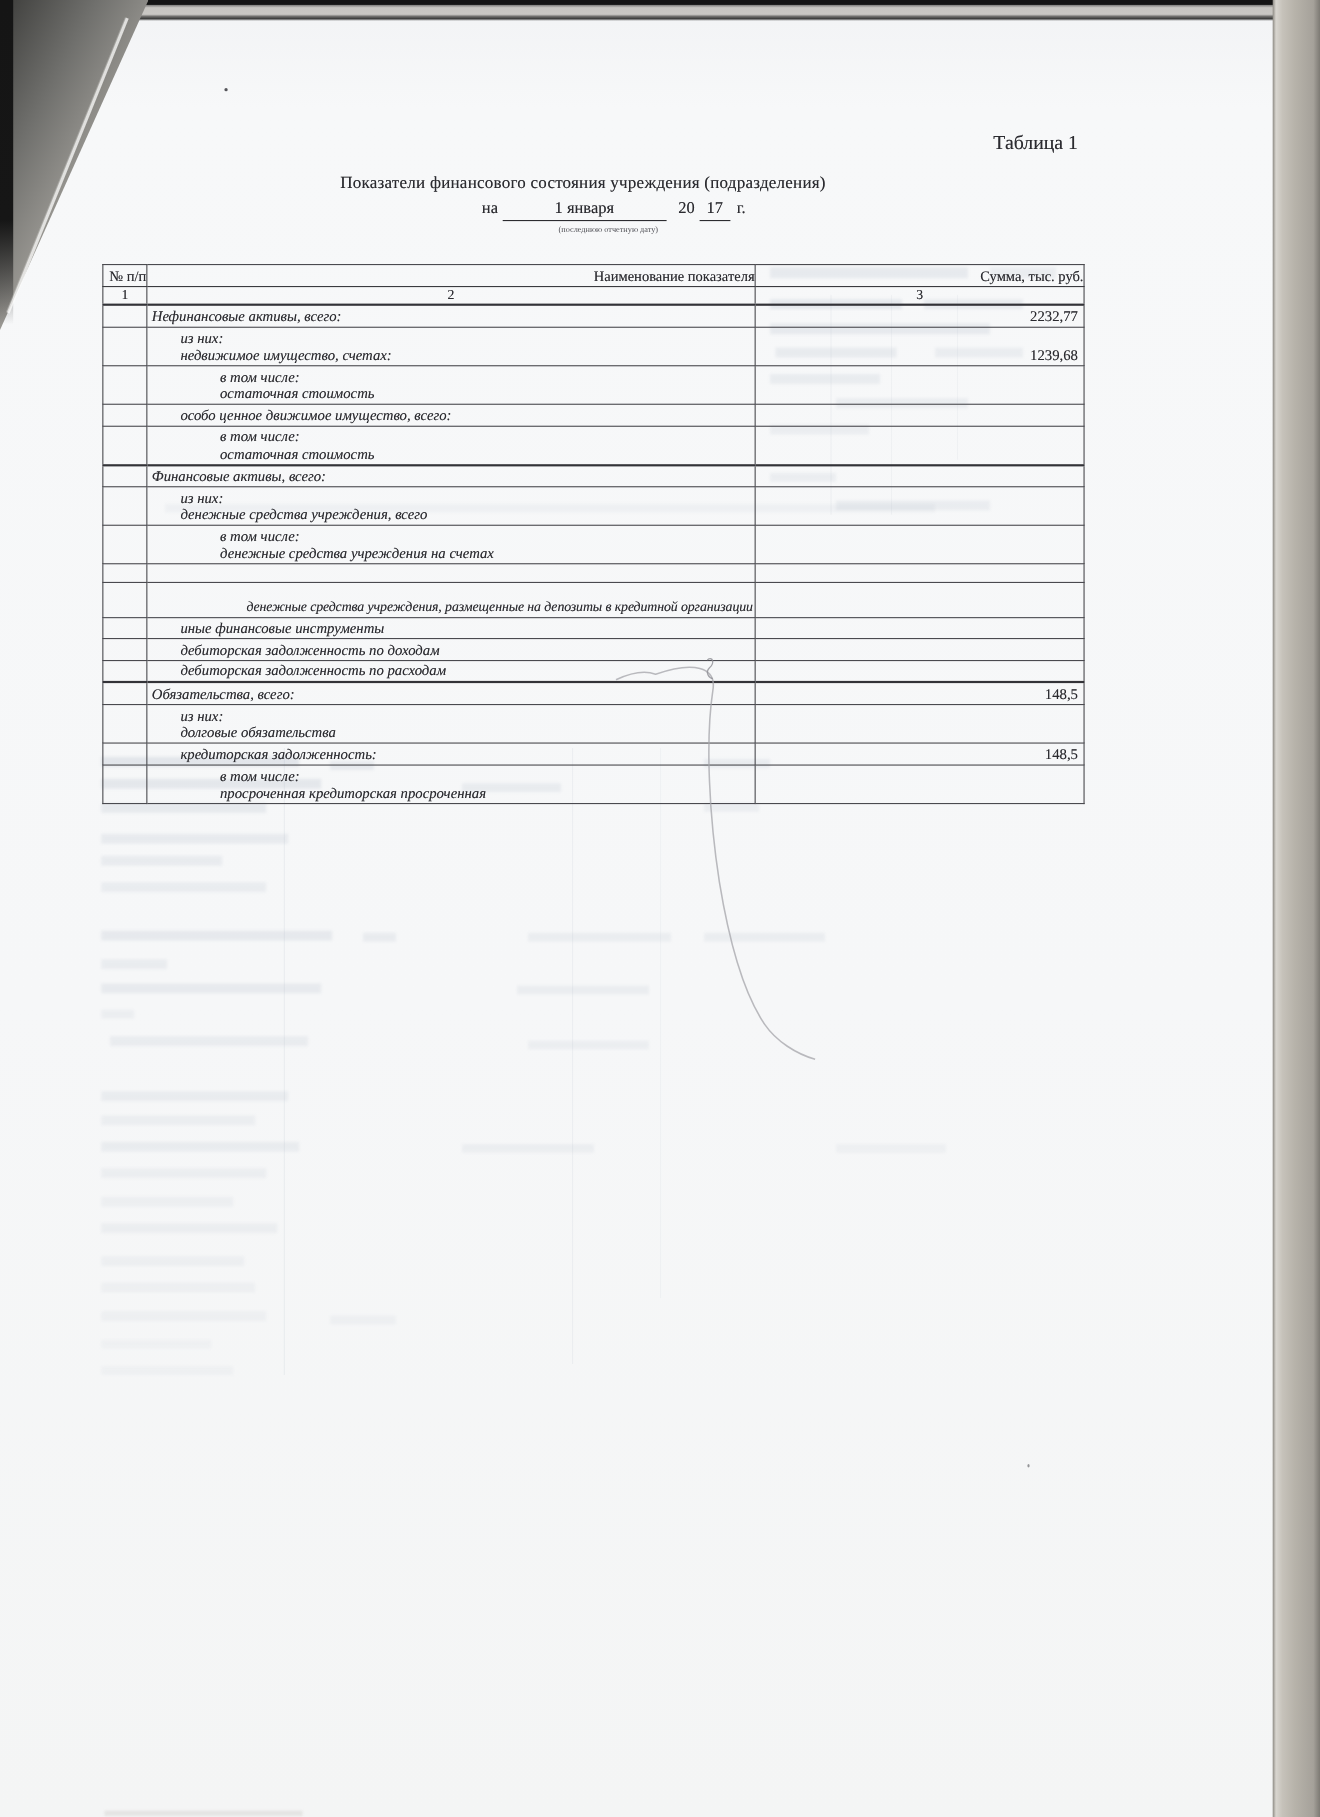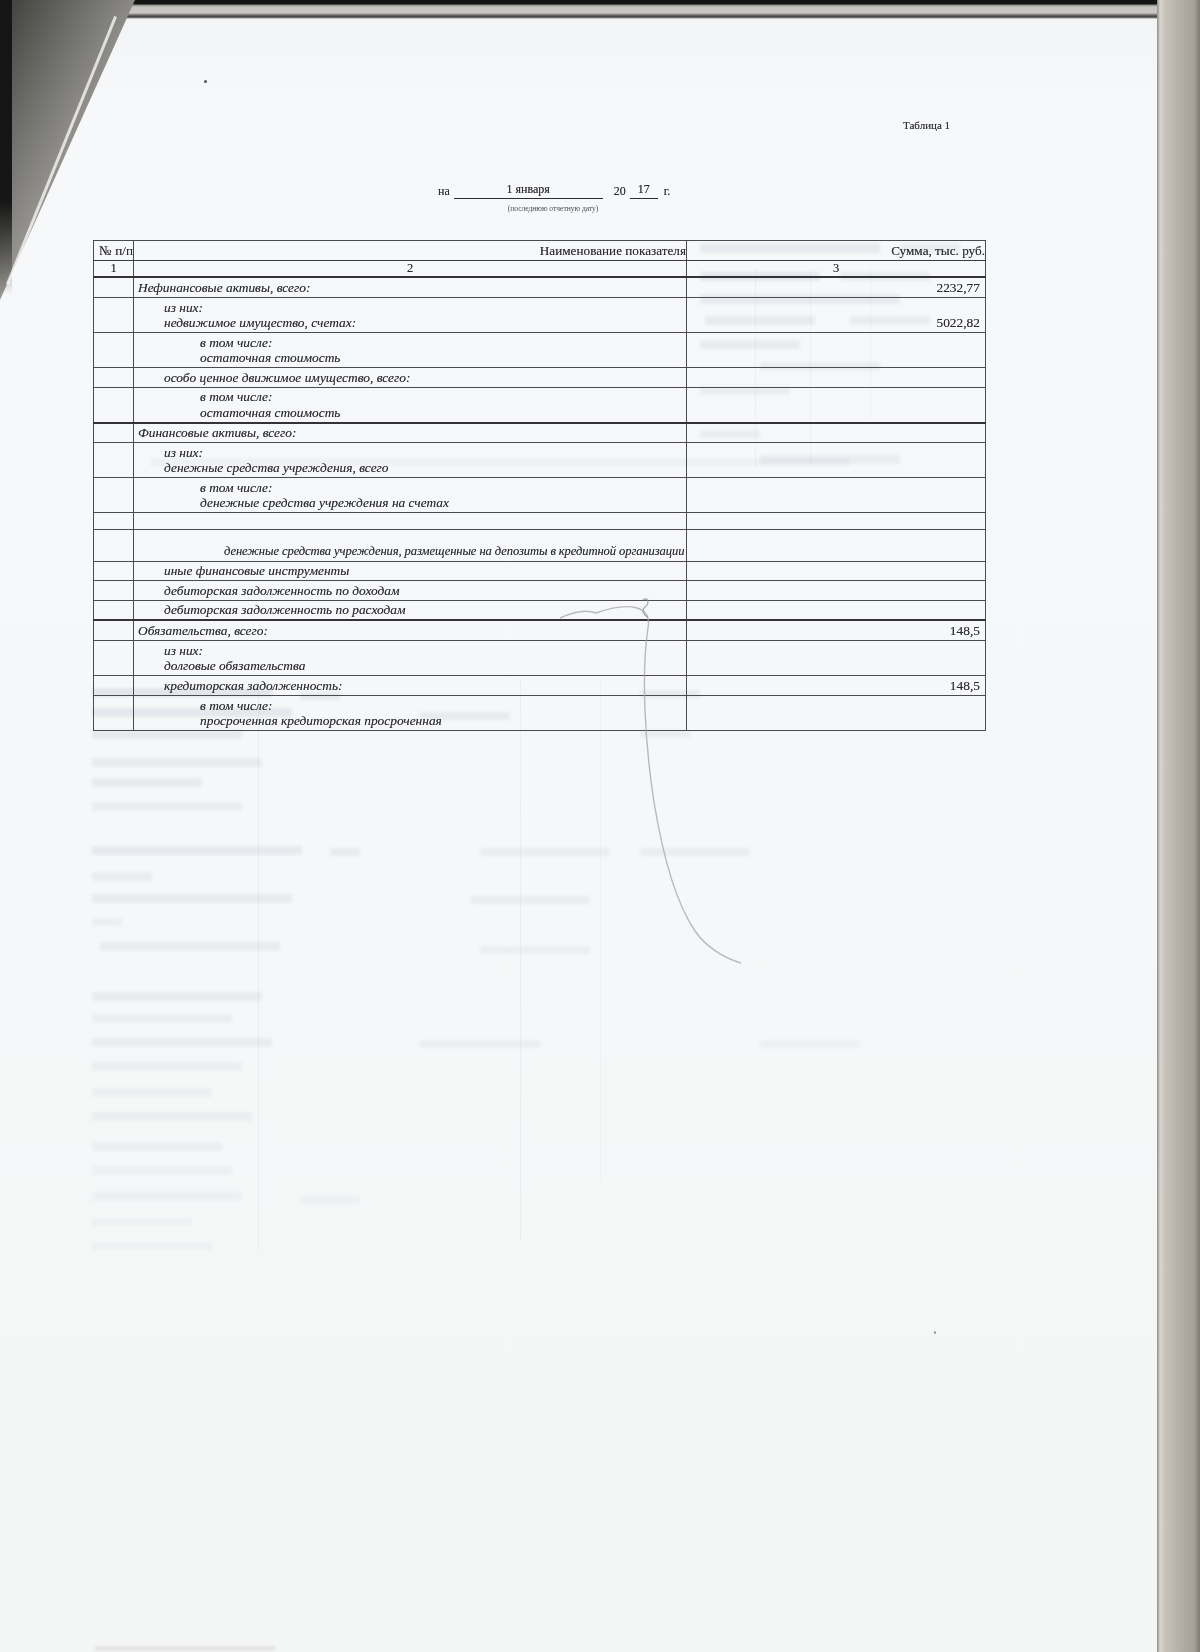--- a/index.html
+++ b/index.html
@@ -15,23 +15,23 @@
   .left-bar{position:absolute;left:0;top:0;width:12px;height:300px;z-index:42;
      background:linear-gradient(180deg,#151515 0px,#161616 200px,rgba(22,22,22,0) 295px);}
   .fold-highlight{position:absolute;left:117px;top:17px;width:289px;height:3px;z-index:43;
      background:#fdfdfc;opacity:.75;transform:rotate(112deg);transform-origin:0 0;filter:blur(.6px);}
   .right-strip{position:absolute;left:1157px;top:0;width:43px;height:1652px;z-index:44;
      background:linear-gradient(90deg,#8e8b84 0px,#d8d5cf 3px,#c6c2ba 9px,#b7b3aa 20px,#a5a19a 37px,#7d7a74 43px);}
   .bottom-sliver{position:absolute;left:95px;top:1646px;width:180px;height:5px;background:#d9d8d6;opacity:.55;filter:blur(1px);z-index:39;}
   .speck{position:absolute;background:#55555a;border-radius:50%;z-index:30;}
   
   .ink{color:#2b2b30;text-shadow:0 0 .4px rgba(43,43,48,.55);}
-  .corner-label{position:absolute;left:903px;top:119px;width:80px;font-size:11px;z-index:20;}
+  .corner-label{position:absolute;left:903px;top:119px;width:80px;font-size:18px;z-index:20;}
   .doc-title{position:absolute;left:0;top:158px;width:1060px;text-align:center;font-size:15.5px;letter-spacing:.2px;z-index:20;}
-  .date-line{position:absolute;left:438px;top:182px;z-index:20;display:flex;align-items:flex-end;font-size:12px;}
+  .date-line{position:absolute;left:438px;top:182px;z-index:20;display:flex;align-items:flex-start;font-size:15px;}
   .date-line .lbl{margin-right:4px;}
   .u-date{display:inline-block;width:149px;text-align:center;border-bottom:1.5px solid #2c2c30;padding-bottom:1px;}
   .gap20{width:11px;}
   .u-year{display:inline-block;width:28px;text-align:center;border-bottom:1.5px solid #2c2c30;padding-bottom:1px;margin:0 6px 0 4px;}
   .date-caption{position:absolute;left:478px;top:204px;width:150px;text-align:center;font-size:7.5px;color:#4c4c52;z-index:20;}
   
   table.fin{position:absolute;left:93px;top:240px;width:892px;border-collapse:collapse;z-index:20;
      border:1.6px solid #37373c;table-layout:fixed;}
   table.fin td,table.fin th{border:1px solid #4a4a4f;font-weight:normal;color:#2b2b30;
      text-shadow:0 0 .4px rgba(43,43,48,.5);}
@@ -109,20 +109,21 @@
       <div class="ghost" style="left: 92px; top: 1242px; width: 120px; height: 8px; opacity: 0.06;"></div>
       <div class="gline" style="left: 258px; top: 680px; width: 1px; height: 570px; opacity: 0.12;"></div>
       <div class="gline" style="left: 520px; top: 680px; width: 1px; height: 560px; opacity: 0.09;"></div>
       <div class="gline" style="left: 600px; top: 680px; width: 1px; height: 500px; opacity: 0.06;"></div>
       <div class="gline" style="left: 755px; top: 268px; width: 1px; height: 200px; opacity: 0.09;"></div>
       <div class="gline" style="left: 810px; top: 268px; width: 1px; height: 200px; opacity: 0.07;"></div>
       <div class="gline" style="left: 870px; top: 268px; width: 1px; height: 150px; opacity: 0.07;"></div>
     </div>
 
   <div class="corner-label ink">Таблица 1</div>
+  <div class="doc-title ink">Показатели финансового состояния учреждения (подразделения)</div>
 
   <div class="date-line ink">
     <span class="lbl">на</span>
     <span class="u-date">1 января</span>
     <span class="gap20"></span>
     <span>20</span>
     <span class="u-year">17</span>
     <span>г.</span>
   </div>
   <div class="date-caption">(последнюю отчетную дату)</div>
@@ -152,21 +153,21 @@
             <div class="line indent-0">Нефинансовые активы, всего:</div>
           </td>
       <td class="c-sum">2232,77</td>
     </tr>
         <tr>
       <td class="c-num"></td>
       <td class="c-name">
             <div class="line indent-1">из них:</div>
             <div class="line indent-1">недвижимое имущество, счетах:</div>
           </td>
-      <td class="c-sum">5022,82</td>
+      <td class="c-sum">1239,68</td>
     </tr>
         <tr>
       <td class="c-num"></td>
       <td class="c-name">
             <div class="line indent-2">в том числе:</div>
             <div class="line indent-2">остаточная стоимость</div>
           </td>
       <td class="c-sum"></td>
     </tr>
         <tr>

